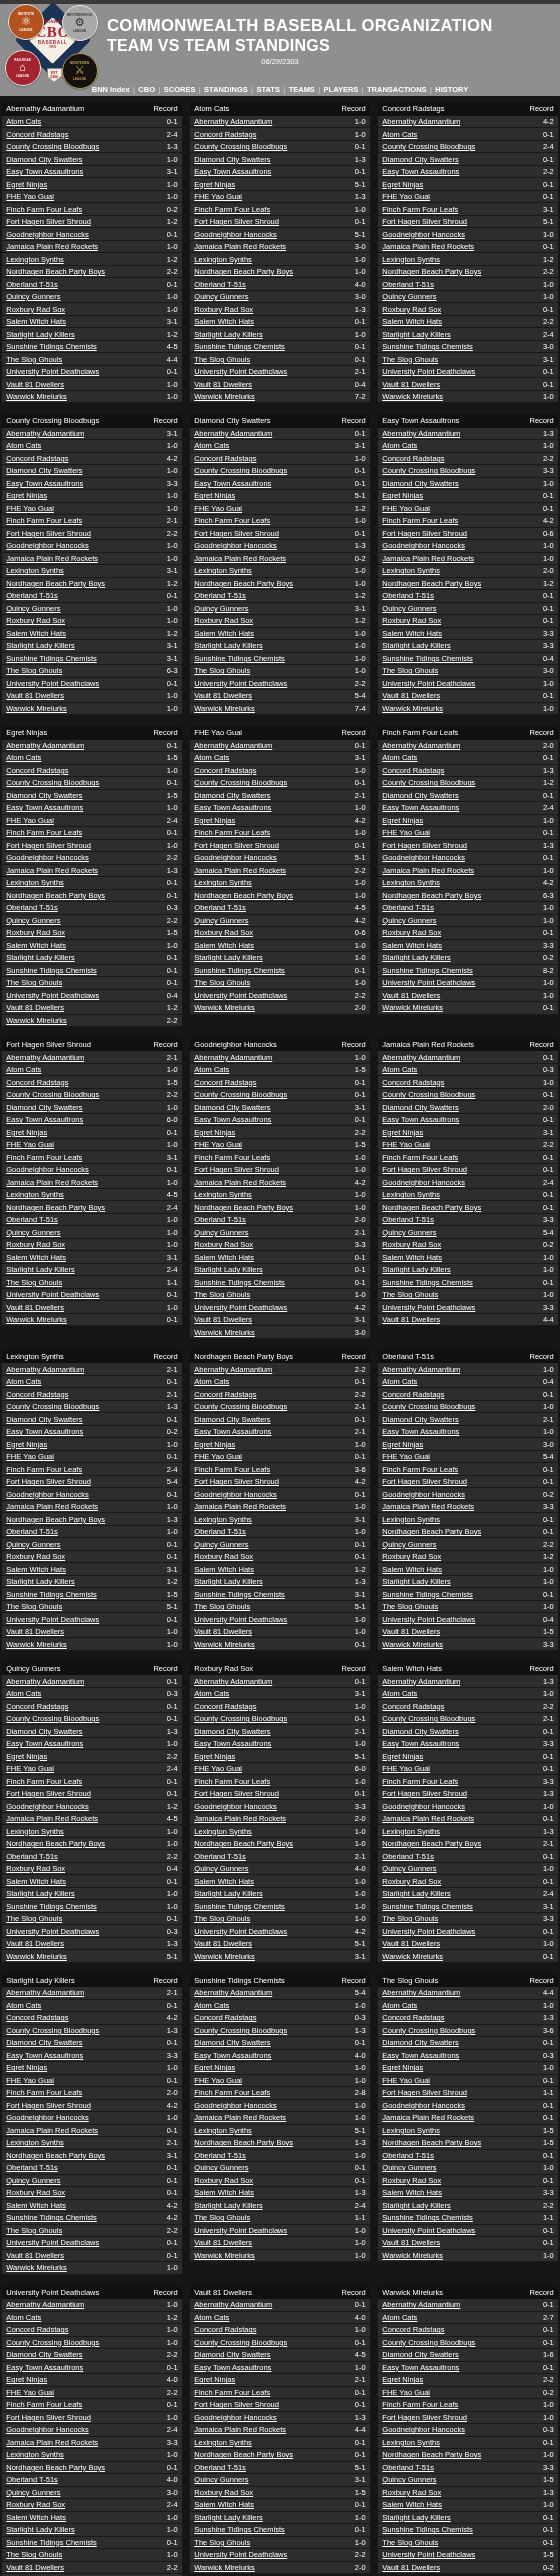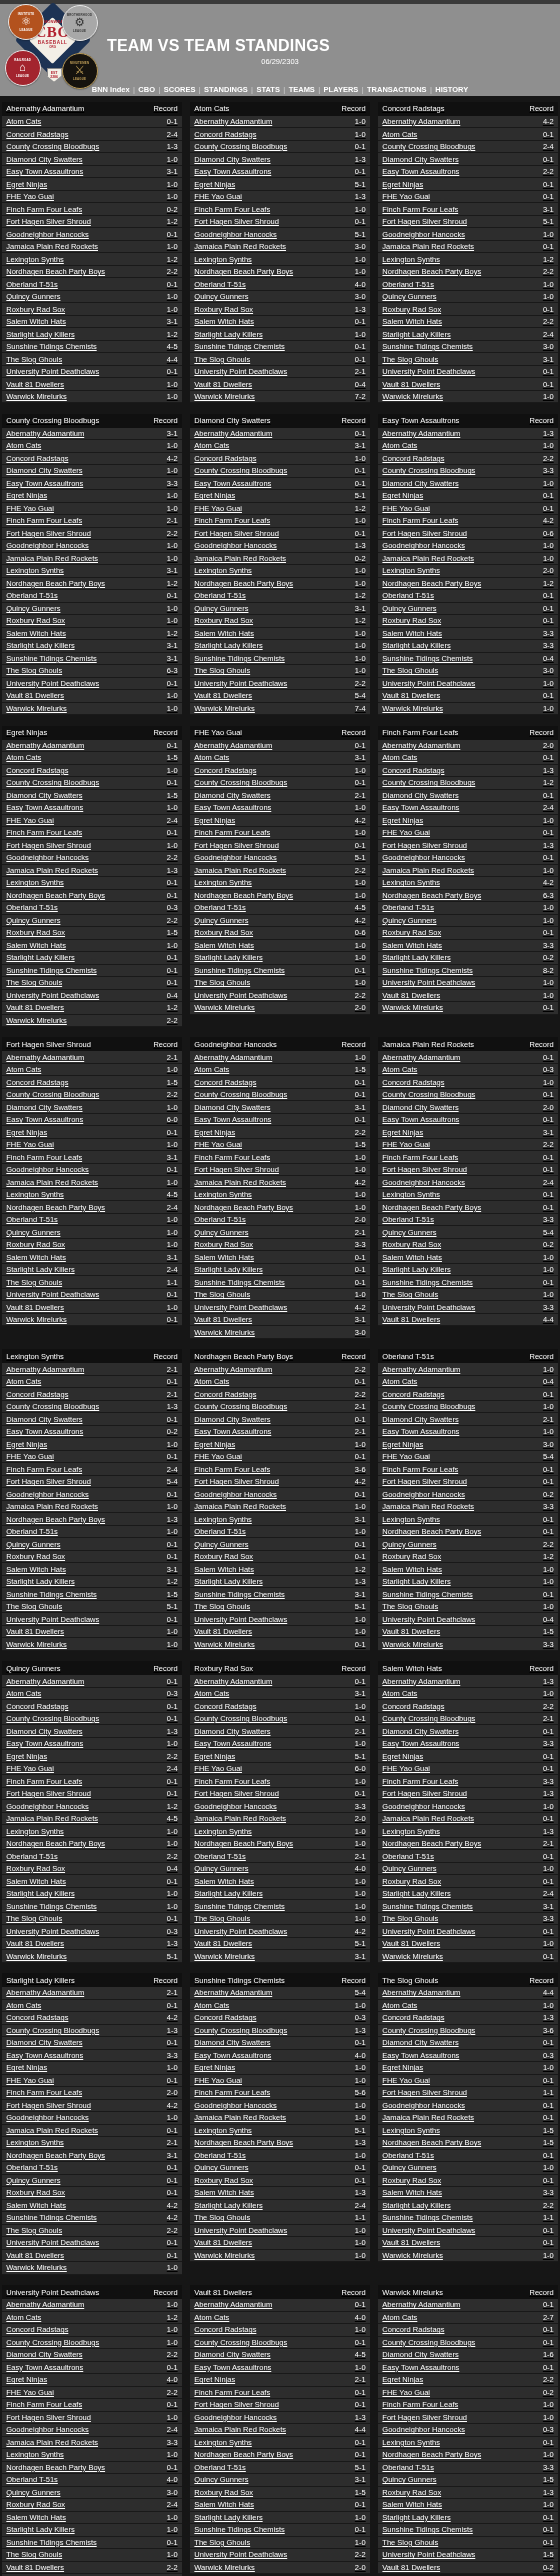--- a/index.html
+++ b/index.html
@@ -34,21 +34,21 @@
     box-shadow:0 0.6px 1.2px rgba(0,0,0,.4);}
   .badge .bt,.badge .bb{font-size:2.9px;font-weight:bold;letter-spacing:0.2px;}
   .badge .glyph{font-size:11.5px;line-height:1;}
   .badge.institute{left:3.5px;top:1.2px;background:#b3521e;color:#ffffff;}
   .badge.brotherhood{left:57px;top:2.3px;background:#a8a8a8;color:#333333;}
   .badge.railroad{left:0px;top:47px;background:#a3242e;color:#ffffff;}
   .badge.minutemen{left:57px;top:50px;background:#16130e;color:#c3a159;border-color:#b99a57;}
   
   .grid{display:grid;grid-template-columns:repeat(3,1fr);column-gap:7.5px;row-gap:10.4px;
     padding:5.8px 1.7px 0 1.7px;align-items:start;}
-  .tbl{width:100%;text-decoration:underline;}
+  .tbl{width:100%;}
   .thead{background:#101010;color:#ffffff;height:14px;display:flex;justify-content:space-between;
     align-items:center;padding:0 4.6px;font-size:7.5px;}
   .trow{background:#2d2d2d;height:12.5px;box-sizing:border-box;display:flex;justify-content:space-between;
     align-items:center;padding:0 4.6px;border-bottom:1.2px solid #191919;}
   .team-link{color:#ffffff;text-decoration:underline;font-size:7.5px;white-space:nowrap;}
   .rec{color:#ffffff;font-size:7.5px;}
 </style>
 </head>
 <body>
 
@@ -83,20 +83,21 @@
       <span class="bt">MINUTEMEN</span>
       <span class="glyph">⚔</span>
       <span class="bb">LEAGUE</span>
     </div>
     <div class="plate">
       <span>EST</span><br>
       <span>2286</span>
     </div>
   </div>
 
+  <div class="mast-title">COMMONWEALTH BASEBALL ORGANIZATION</div>
   <div class="mast-sub">TEAM VS TEAM STANDINGS</div>
   <div class="mast-date">06/29/2303</div>
 
   <div class="navbar">
     <a href="#">BNN Index</a><span class="sep">|</span><a href="#">CBO</a><span class="sep">|</span><a href="#">SCORES</a><span class="sep">|</span><a href="#">STANDINGS</a><span class="sep">|</span><a href="#">STATS</a><span class="sep">|</span><a href="#">TEAMS</a><span class="sep">|</span><a href="#">PLAYERS</a><span class="sep">|</span><a href="#">TRANSACTIONS</a><span class="sep">|</span><a href="#">HISTORY</a>
   </div>
 </div>
 
 <div class="grid" id="grid">
     <div class="tbl">
@@ -1977,21 +1978,21 @@
       <div class="trow">
         <a class="team-link" href="#">Egret Ninjas</a>
         <span class="rec">1-0</span>
       </div>
       <div class="trow">
         <a class="team-link" href="#">FHE Yao Guai</a>
         <span class="rec">1-0</span>
       </div>
       <div class="trow">
         <a class="team-link" href="#">Finch Farm Four Leafs</a>
-        <span class="rec">5-6</span>
+        <span class="rec">2-8</span>
       </div>
       <div class="trow">
         <a class="team-link" href="#">Goodneighbor Hancocks</a>
         <span class="rec">1-0</span>
       </div>
       <div class="trow">
         <a class="team-link" href="#">Jamaica Plain Red Rockets</a>
         <span class="rec">1-0</span>
       </div>
       <div class="trow">

